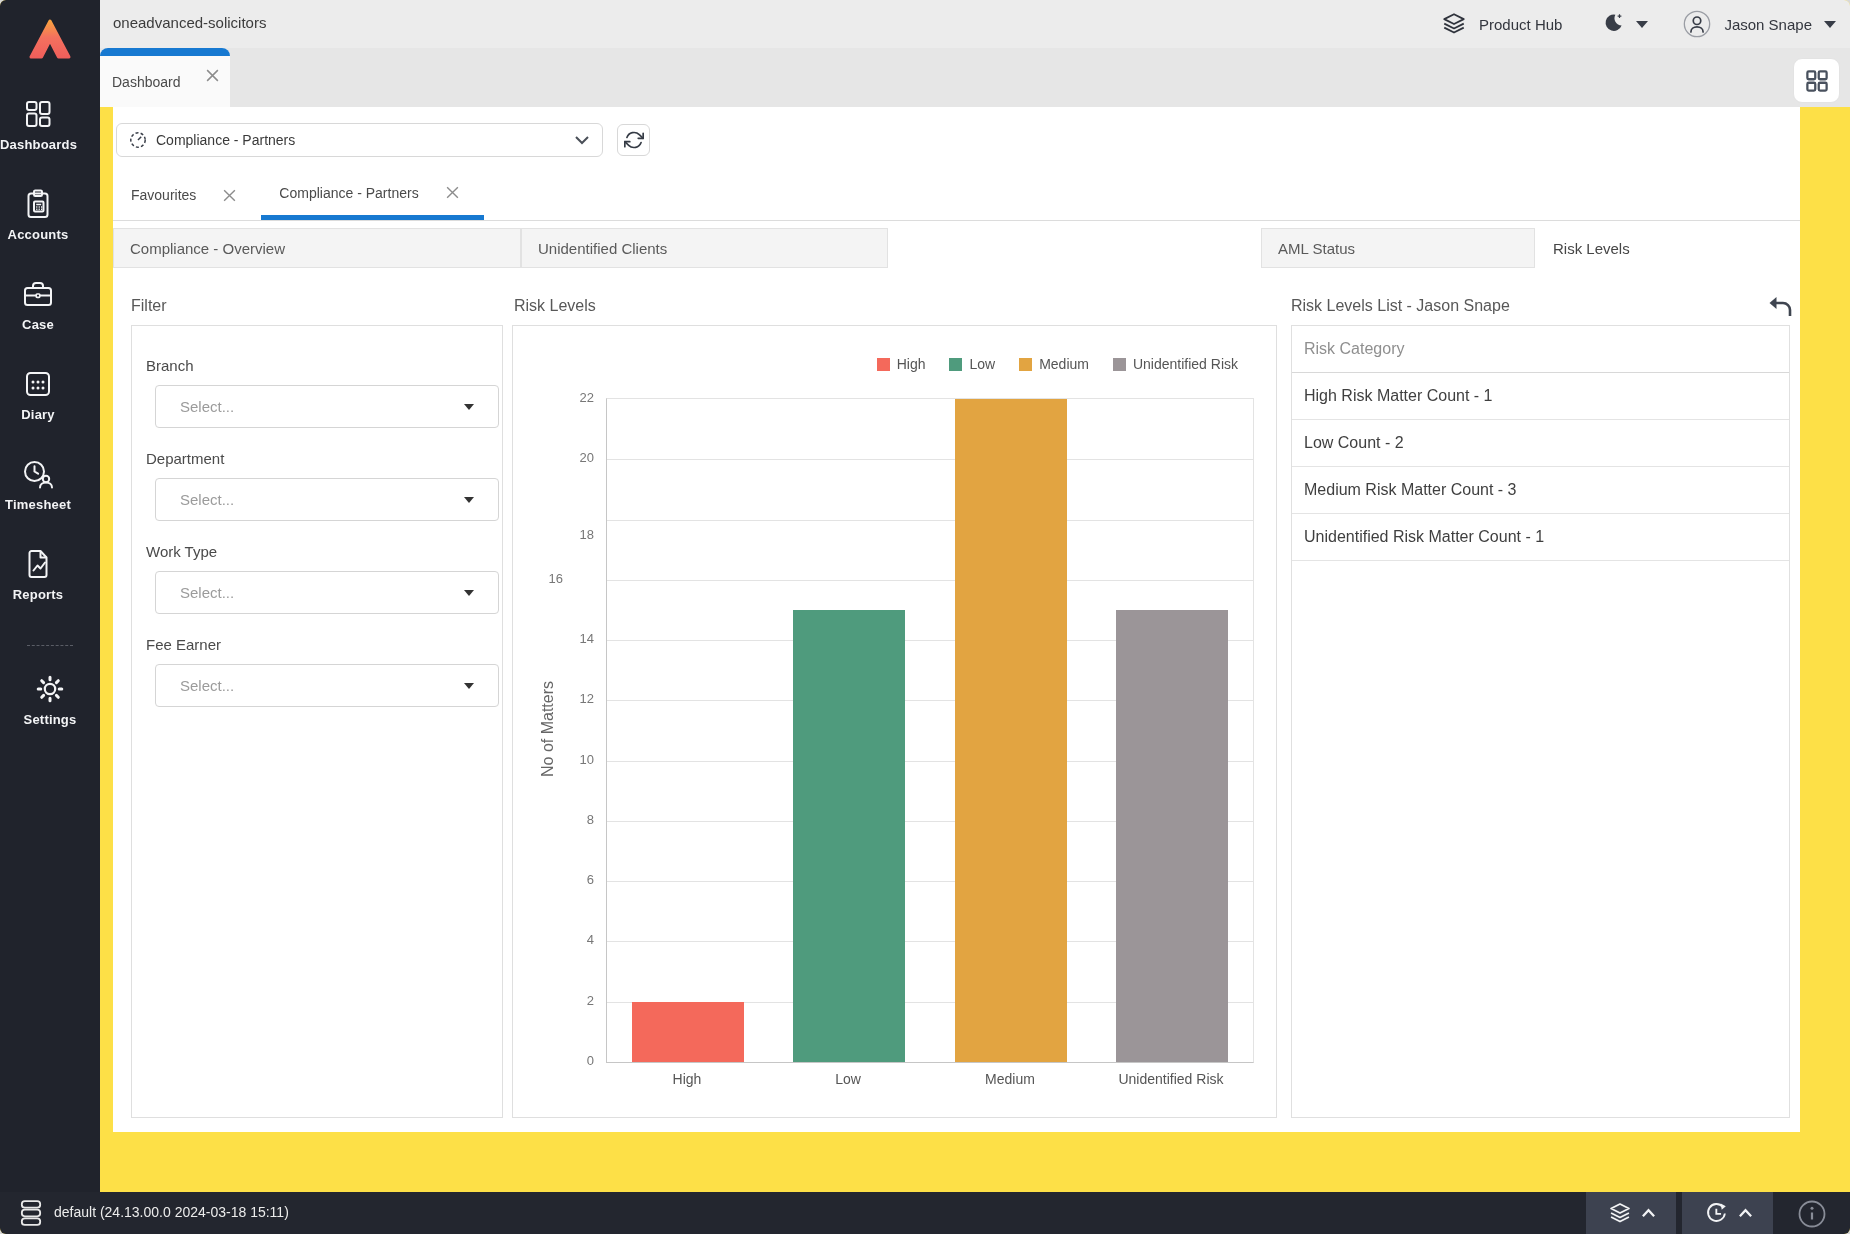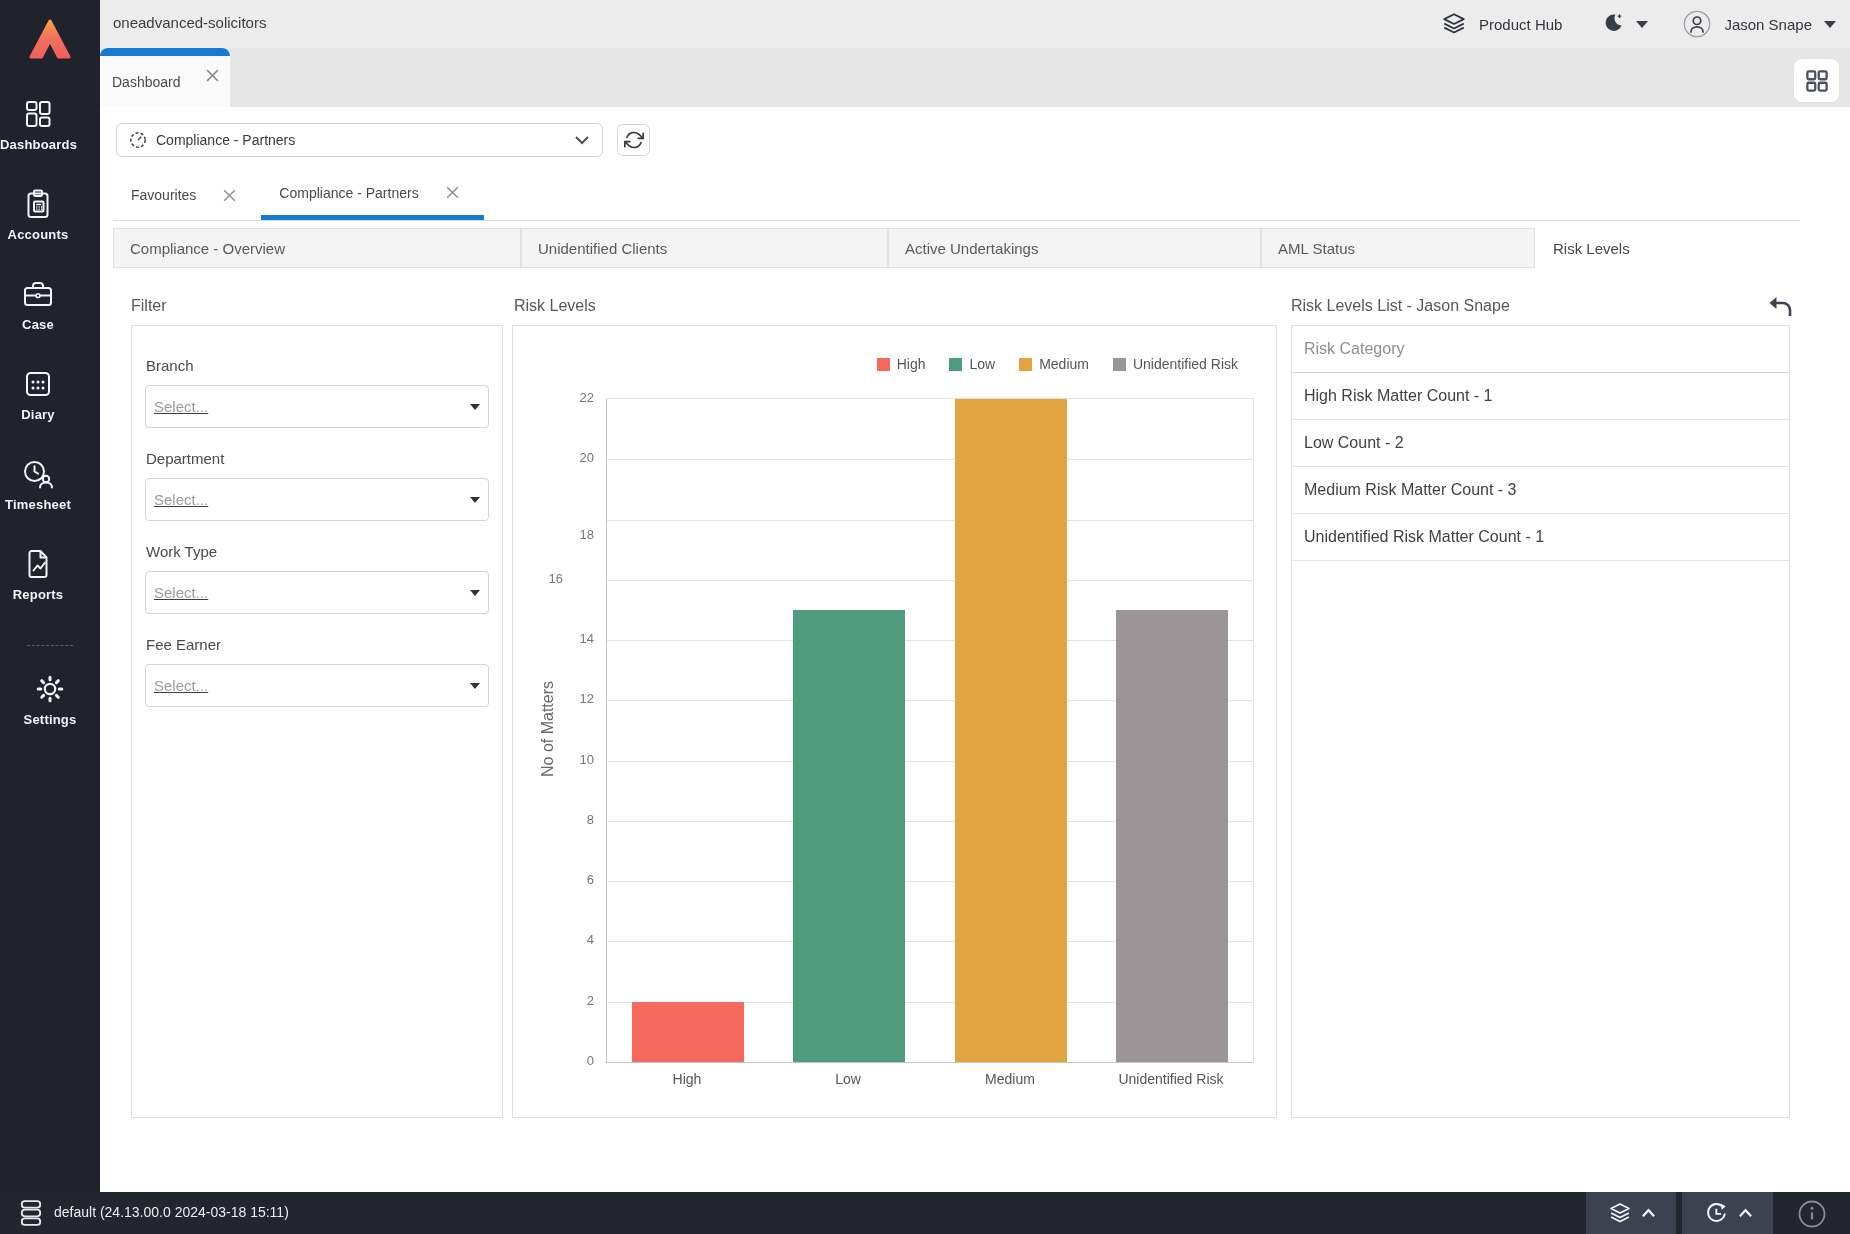--- a/index.html
+++ b/index.html
@@ -1,17 +1,17 @@
 <!DOCTYPE html>
 <html><head>
 <meta charset="utf-8">
 <style>
   html,body{margin:0;padding:0;background:#d8d8d8;}
   .stage{position:relative;width:1850px;height:1234px;overflow:hidden;
-         font-family:"Liberation Sans",sans-serif;background:#ffffff;color:#3E3E3E;}
+         font-family:"Liberation Sans",sans-serif;background:#fde047;color:#3E3E3E;border-radius:6px;}
   .abs{position:absolute;}
   svg{display:block;}
 
   
   .sidebar{position:absolute;left:0;top:0;width:100px;height:1192px;background:#20232C;}
   .logo{position:absolute;left:28px;top:18px;width:44px;height:42px;}
   .side-item{position:absolute;left:0;width:76px;height:86px;text-align:center;cursor:pointer;}
   .side-icon{display:flex;justify-content:center;padding-top:10px;}
   .side-label{margin-top:7px;font-size:13px;font-weight:bold;color:#F3F4F6;letter-spacing:.2px;}
   .side-divider{position:absolute;left:27px;top:645px;width:46px;border-top:1px dashed #5A5D66;}
@@ -62,23 +62,23 @@
 
   
   .card-title{position:absolute;font-size:16px;color:#585858;}
   .card{position:absolute;top:325px;height:793px;background:#fff;border:1px solid #DFDFDF;
         box-sizing:border-box;}
   #filter-card{left:131px;width:372px;}
   #chart-card{left:512px;width:765px;}
   #list-card{left:1291px;width:499px;border-color:#E0E0E0;}
 
   .f-label{position:absolute;left:14px;font-size:15px;color:#4A4A4A;}
-  .f-select{position:absolute;left:13px;width:344px;height:43px;border:1px solid #D5D5D5;
+  .f-select{position:absolute;left:23px;width:344px;height:43px;border:1px solid #D5D5D5;
             border-radius:4px;background:#fff;display:flex;align-items:center;
-            box-sizing:border-box;padding:0 8px;cursor:pointer;text-decoration:underline;}
+            box-sizing:border-box;padding:0 24px;cursor:pointer;}
   .f-select .ph{flex:1;font-size:15px;color:#9B9B9B;}
   .f-caret{width:0;height:0;border-left:5px solid transparent;border-right:5px solid transparent;
            border-top:6px solid #333;}
 
   
   #legend{position:absolute;top:356px;right:612px;display:flex;gap:24px;align-items:center;}
   .lg-item{display:flex;align-items:center;gap:7px;font-size:14px;color:#555;}
   .lg-swatch{width:13px;height:13px;}
   #plot{position:absolute;left:606px;top:398px;width:646px;height:663px;background:#fff;
         border-top:1px solid #E3E3E3;border-right:1px solid #E3E3E3;
@@ -209,23 +209,20 @@
       </div>
     </div>
   <div class="divider-h"></div>
 
   <div id="section-tabs">
       <div class="section-tab" style="left: 521px; width: 367px;">
         <span>Unidentified Clients</span>
       </div>
       <div class="section-tab" style="left: 113px; width: 408px;">
         <span>Compliance - Overview</span>
-      </div>
-      <div class="section-tab" style="left: 888px; width: 373px;">
-        <span>Active Undertakings</span>
       </div>
       <div class="section-tab" style="left: 1261px; width: 274px;">
         <span>AML Status</span>
       </div>
       <div class="section-tab active" style="left: 1537px; width: 260px;">
         <span>Risk Levels</span>
       </div>
     </div>
 
   <div class="card-title" style="left:131px;top:297px">Filter</div>

